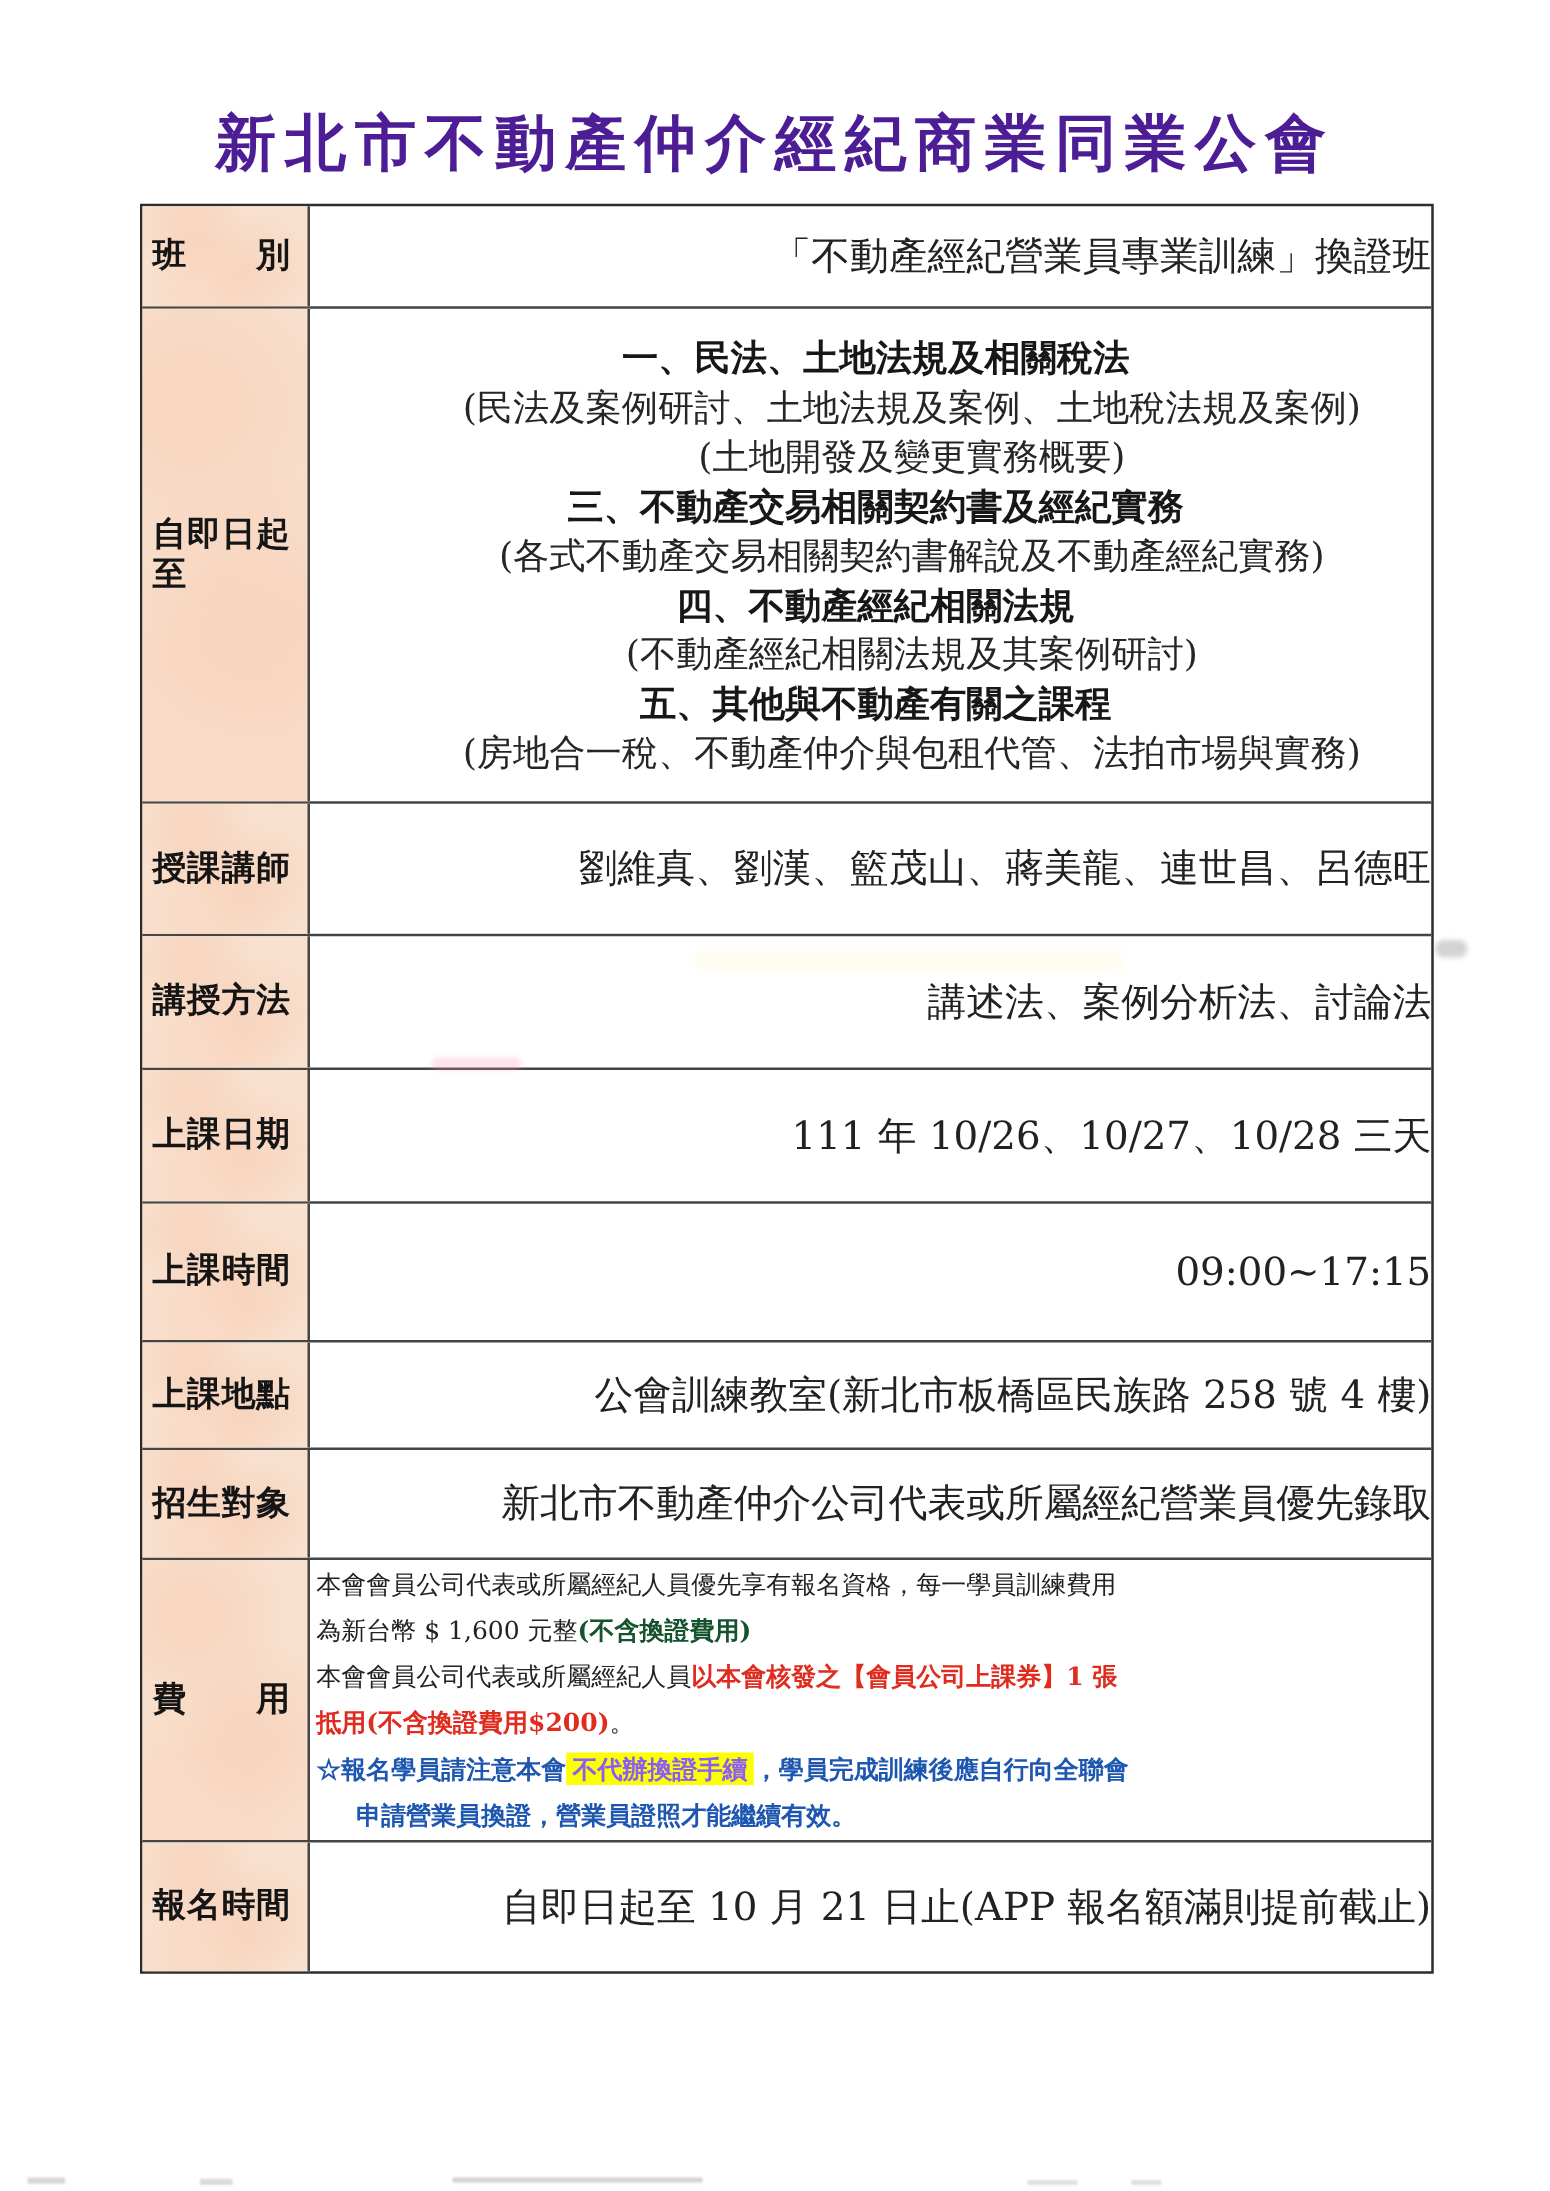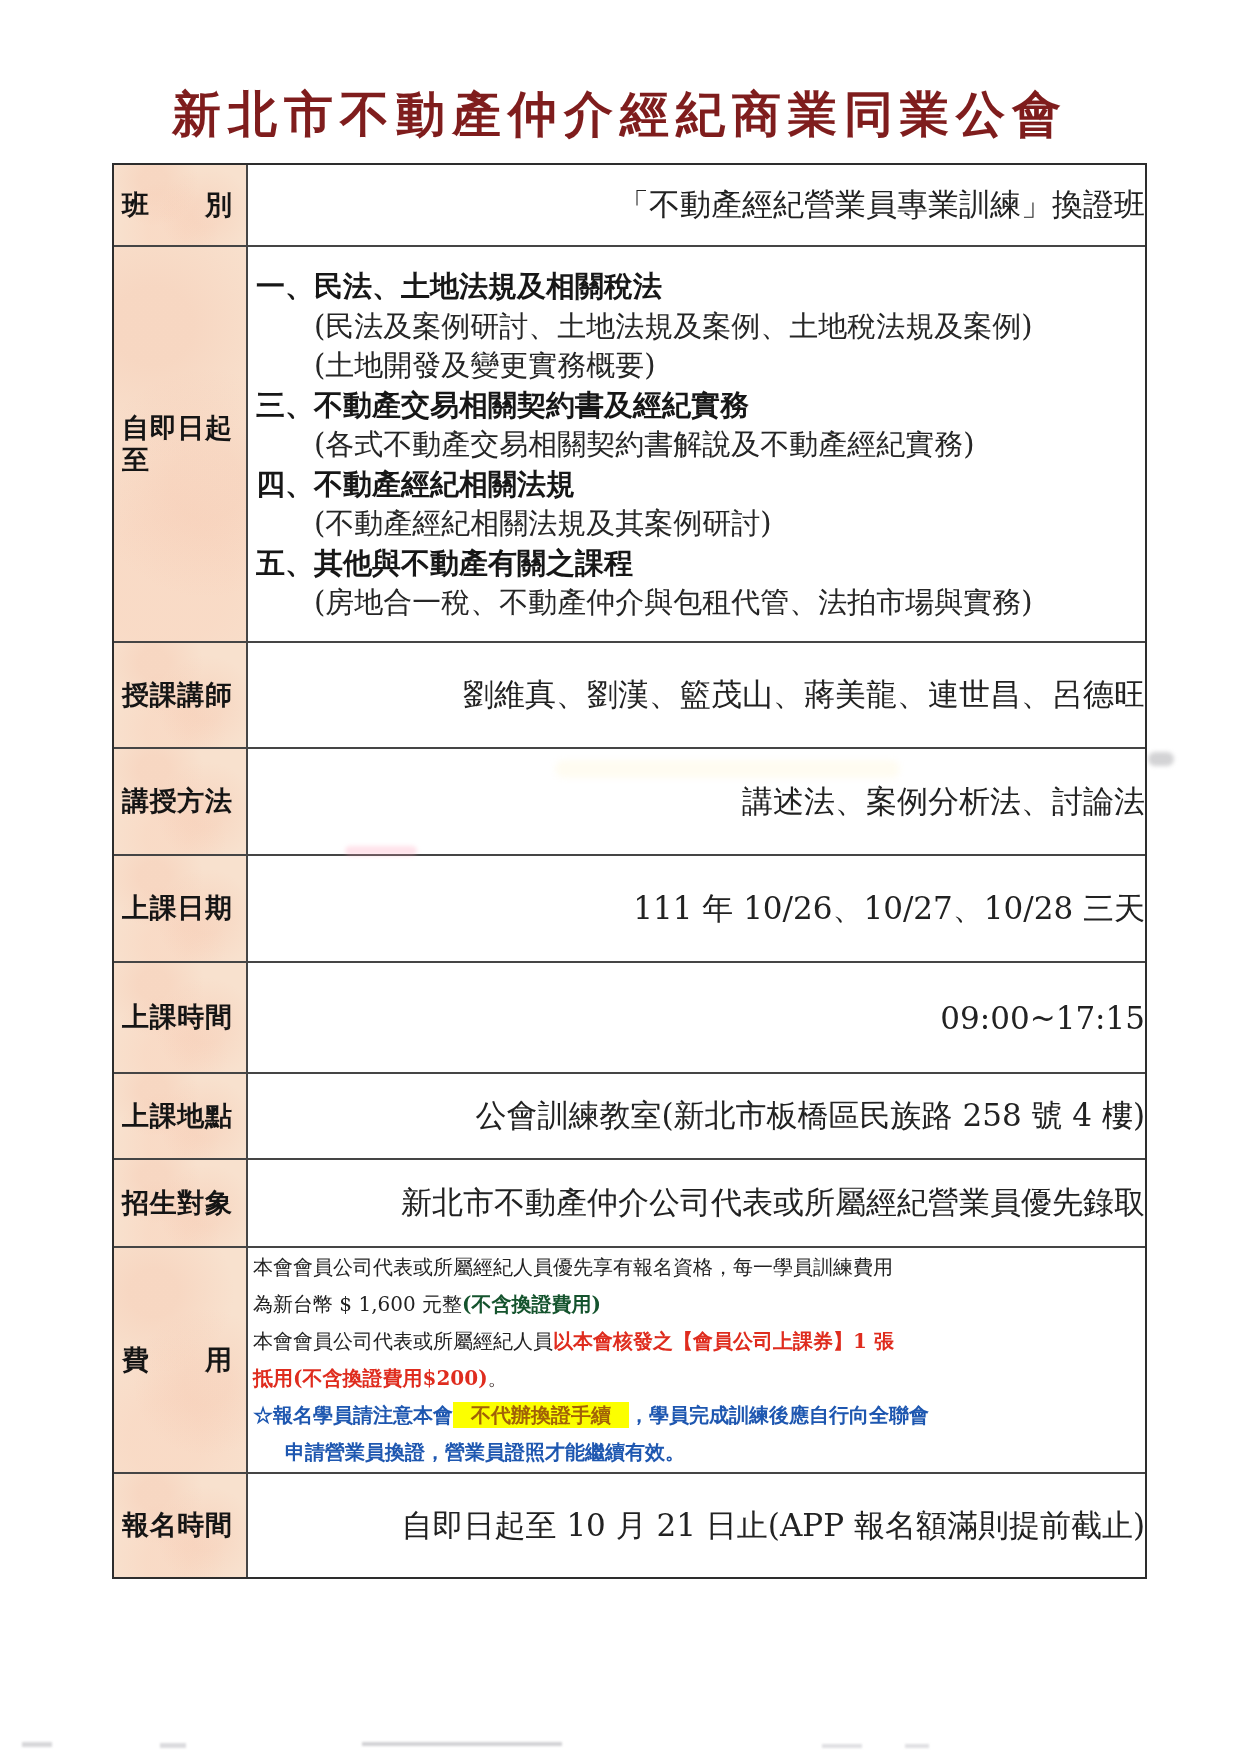--- a/index.html
+++ b/index.html
@@ -9,21 +9,21 @@
     background:#ffffff;
     font-family:"DejaVu Serif","Liberation Serif",serif;
     color:#1c1c1c;
     overflow:hidden;
   }
   .doc-title{
     position:absolute;top:82px;left:0;width:100%;
     text-align:center;
     font-size:49px;font-weight:900;
     letter-spacing:7px;
-    color:#7f1d1d;
+    color:#4c1d95;
     white-space:nowrap;
   }
   .doc-table{
     position:absolute;left:112px;top:163px;width:1035px;
     border:2px solid #2d2d2d;
     box-sizing:border-box;
     background:#ffffff;
   }
   .row{display:flex;box-sizing:border-box;border-bottom:2px solid #454545;}
   .row:last-child{border-bottom:none;}
@@ -45,30 +45,30 @@
     text-align:justify;text-align-last:justify;
     line-height:1.2;
   }
   .content-cell{
     flex:1;display:flex;flex-direction:column;justify-content:center;
     padding-left:8px;box-sizing:border-box;
     font-size:31px;color:#222222;
   }
   .single-line{white-space:nowrap;text-align:right;}
   .course{font-size:29px;line-height:39.5px;padding-top:2px;}
-  .c-line{white-space:nowrap;}
+  .c-line{white-space:nowrap;text-align:center;}
   .c-num{display:inline-block;width:58px;font-weight:900;color:#171717;}
   .c-title{font-weight:900;color:#171717;}
   .c-detail{padding-left:58px;color:#262626;}
   .fee{font-size:20px;line-height:37px;padding-left:5px;}
   .fee-line{white-space:nowrap;}
   .bold-black{font-weight:900;color:#14532d;}
   .red{color:#df2c1e;font-weight:900;}
   .blue{color:#1e57b0;font-weight:900;}
-  .hl{background:#fcff00;color:#a16207;font-weight:900;padding:1px 18px;}
+  .hl{background:#fcff00;color:#8b5cf6;font-weight:900;padding:1px 5px;}
   .period{color:#3a2a28;}
   .fee-indent{padding-left:32px;}
   .artifact{position:absolute;pointer-events:none;}
   .smudge-pink{left:345px;top:846px;width:72px;height:10px;background:rgba(255,160,185,0.30);border-radius:6px;filter:blur(2px);}
   .smear-yellow{left:555px;top:760px;width:345px;height:18px;background:rgba(255,246,205,0.28);border-radius:9px;filter:blur(3px);}
   .smudge-gray-right{left:1148px;top:752px;width:26px;height:14px;background:rgba(130,130,136,0.35);border-radius:7px;filter:blur(2px);}
   .bs1{left:22px;top:1742px;width:30px;height:5px;background:rgba(175,175,182,0.5);filter:blur(1px);}
   .bs2{left:160px;top:1743px;width:26px;height:5px;background:rgba(175,175,182,0.45);filter:blur(1px);}
   .bs3{left:362px;top:1742px;width:200px;height:4px;background:rgba(165,165,172,0.5);filter:blur(1px);}
   .bs4{left:822px;top:1744px;width:40px;height:4px;background:rgba(175,175,182,0.4);filter:blur(1px);}

